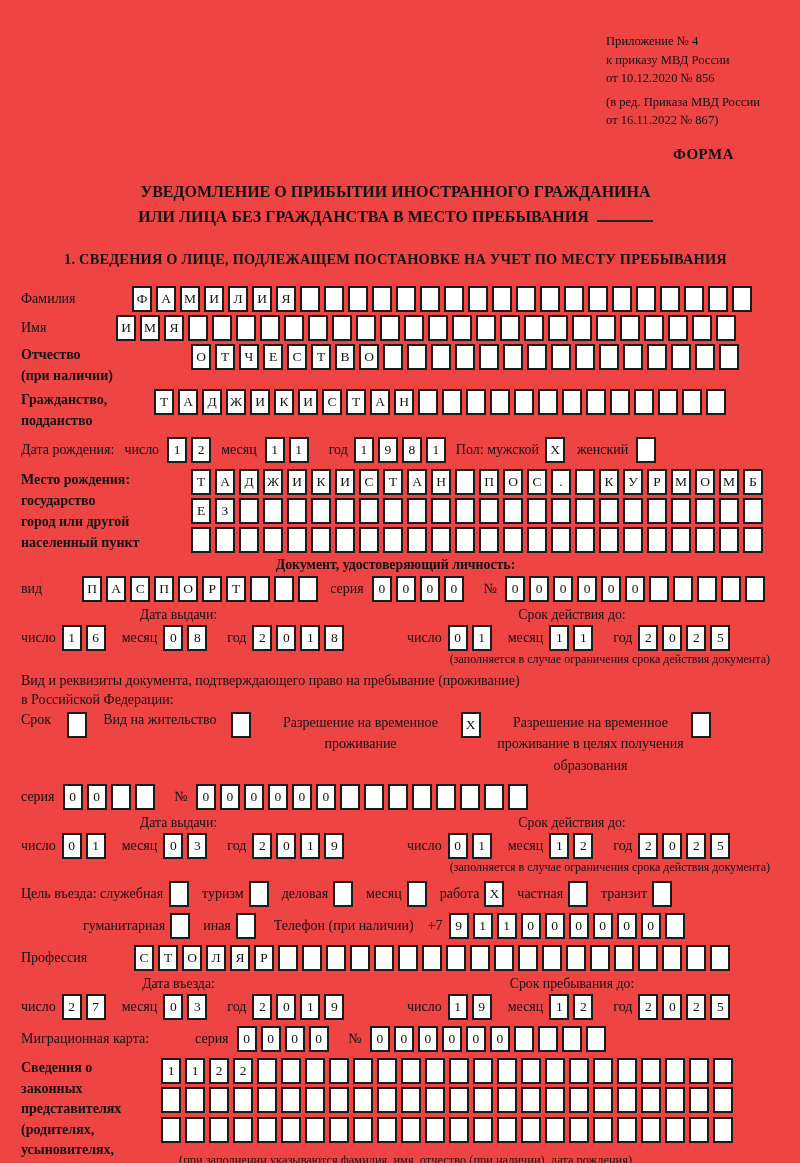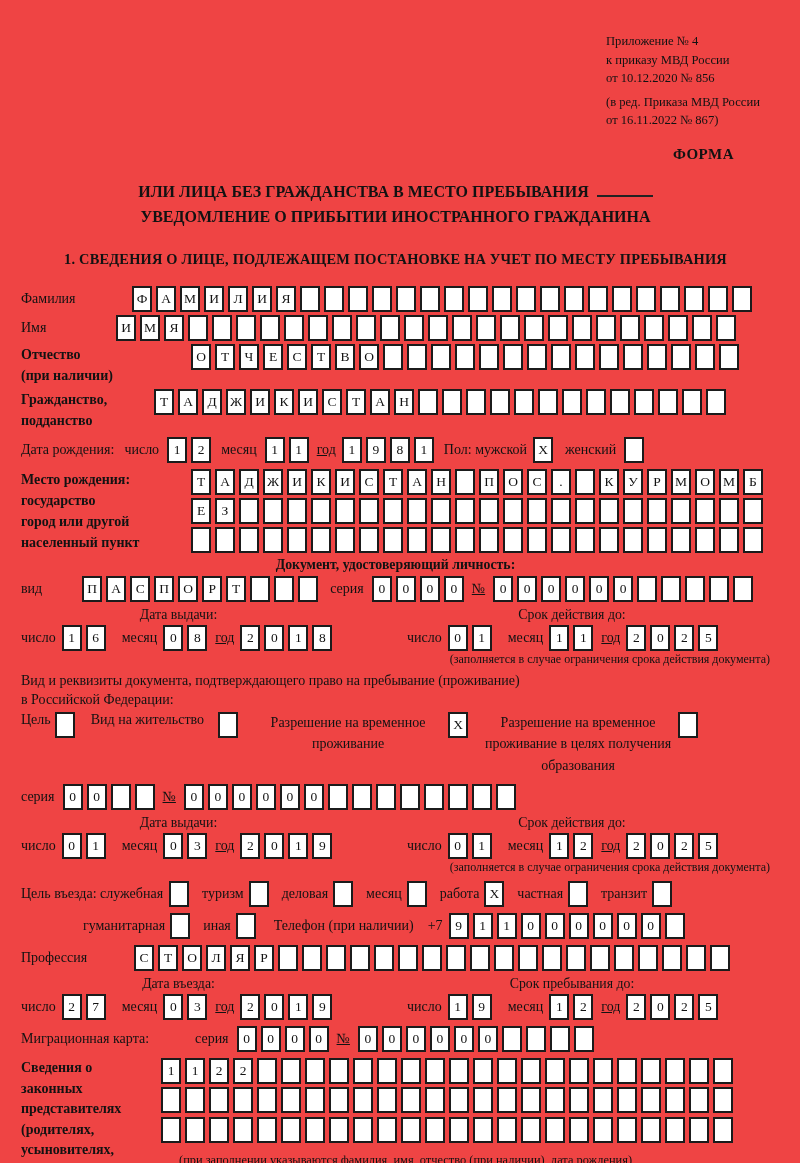--- a/index.html
+++ b/index.html
@@ -31,21 +31,21 @@
   .lblcol.lh20 { line-height:20.5px; }
 
   .cells { display:inline-flex; flex:0 0 auto; }
   .cell {
     flex:0 0 auto; width:20px; height:26px; border:2px solid #1b1b1b;
     margin-right:4px; font-size:13.5px; line-height:22px; text-align:center;
     background:#fff;
   }
   .cellcol .cells { margin-bottom:3px; }
 
-  .ml4{margin-left:4px;text-decoration:underline;} .ml6{margin-left:6px;} .ml8{margin-left:8px;}
+  .ml4{margin-left:16px;} .ml6{margin-left:6px;} .ml8{margin-left:8px;}
   .ml10{margin-left:10px;} .ml12{margin-left:12px;} .ml14{margin-left:14px;}
   .mr6{margin-right:6px;} .mr8{margin-right:8px;}
 
   .doc-head { text-align:center; font-weight:bold; font-size:13.8px; }
 
   .dates { display:flex; margin-top:5px; font-size:14px; }
   .dblock { width:372px; }
   .dblock.right { width:auto; padding-left:14px; }
   .dhdr { text-align:center; width:315px; font-size:13.8px; margin-bottom:2px; }
   .dhdr.r { width:330px; }
@@ -72,22 +72,22 @@
     <div>Приложение № 4</div>
     <div>к приказу МВД России</div>
     <div>от 10.12.2020 № 856</div>
     <div class="gap">(в ред. Приказа МВД России</div>
     <div>от 16.11.2022 № 867)</div>
   </div>
 
   <div class="forma">ФОРМА</div>
 
   <div class="title">
+    <div>УВЕДОМЛЕНИЕ О ПРИБЫТИИ ИНОСТРАННОГО ГРАЖДАНИНА</div>
     <div><span>ИЛИ ЛИЦА БЕЗ ГРАЖДАНСТВА В МЕСТО ПРЕБЫВАНИЯ</span><span class="t-underline"></span></div>
-    <div>УВЕДОМЛЕНИЕ О ПРИБЫТИИ ИНОСТРАННОГО ГРАЖДАНИНА</div>
   </div>
 
   <div class="sec">1. СВЕДЕНИЯ О ЛИЦЕ, ПОДЛЕЖАЩЕМ ПОСТАНОВКЕ НА УЧЕТ ПО МЕСТУ ПРЕБЫВАНИЯ</div>
 
   <div class="line mt18">
     <span class="lbl w95">Фамилия</span>
     <span class="cells">
         <span class="cell">Ф</span>
         <span class="cell">А</span>
         <span class="cell">М</span>
@@ -417,21 +417,21 @@
       </div>
     </div>
   </div>
   <div class="dnote">(заполняется в случае ограничения срока действия документа)</div>
 
   <div class="line mt6">Вид и реквизиты документа, подтверждающего право на пребывание (проживание)</div>
   <div class="line">в Российской Федерации:</div>
 
   <div class="perm">
     <div class="popt">
-      <span>Цель</span>
+      <span>Срок</span>
       <span class="cells ml4">
           <span class="cell"></span>
         </span>
     </div>
     <div class="popt ml12">
       <span>Вид на жительство</span>
       <span class="cells ml14">
           <span class="cell"></span>
         </span>
     </div>

